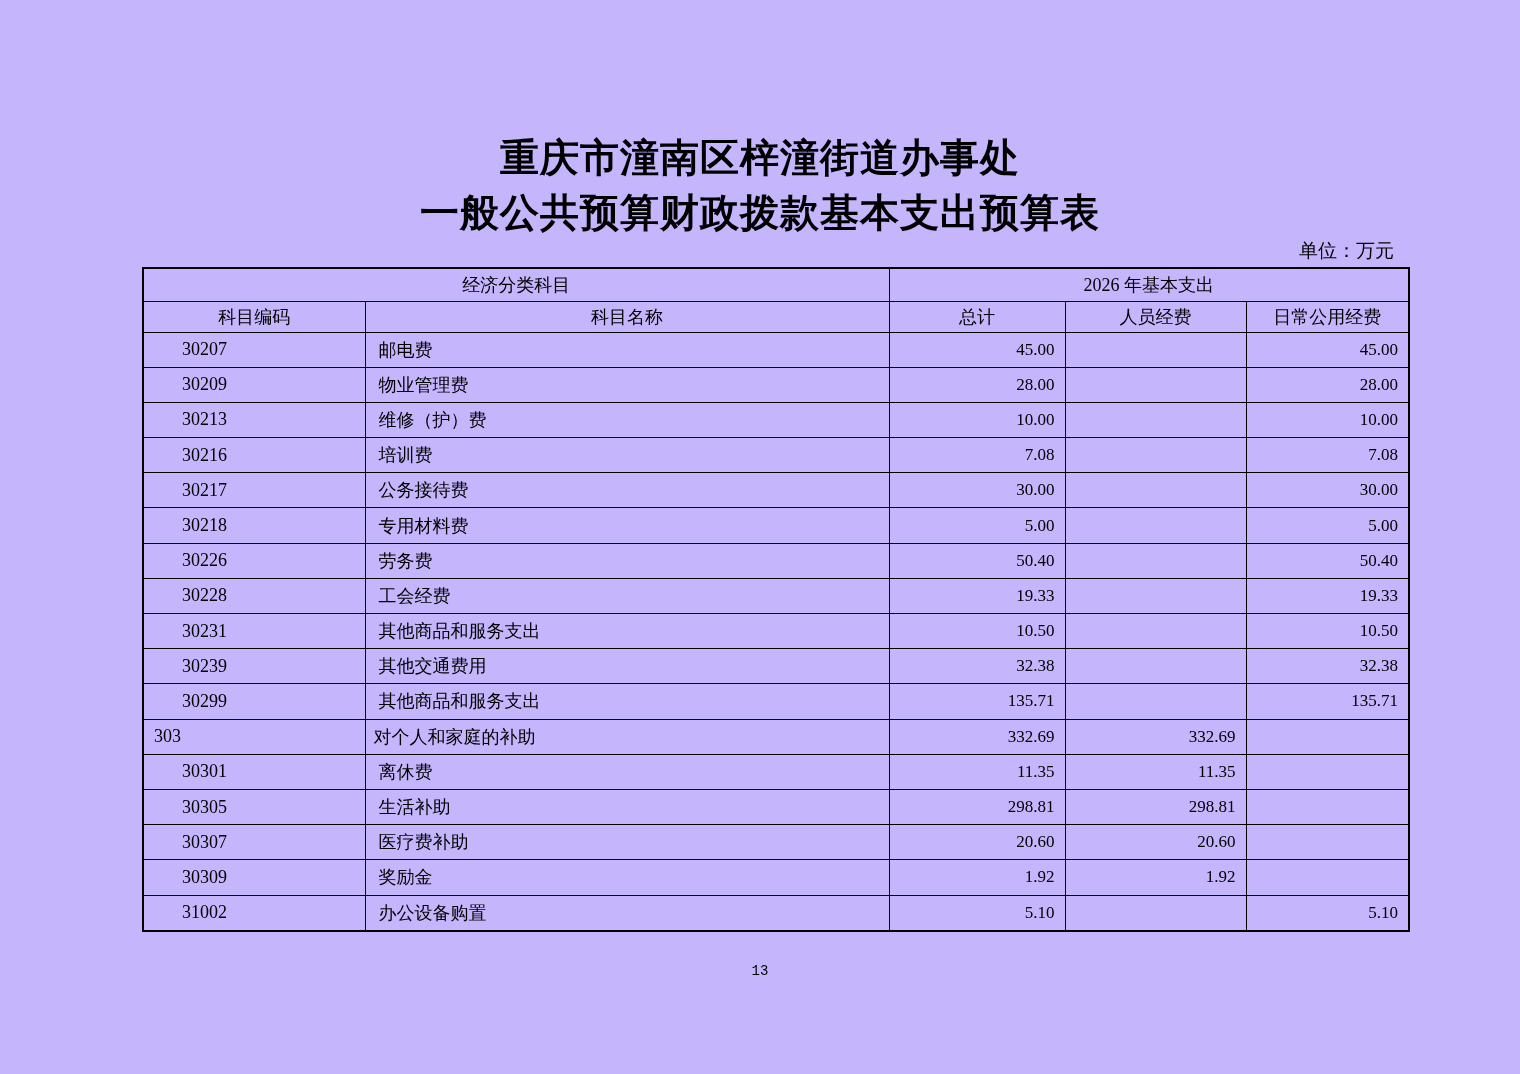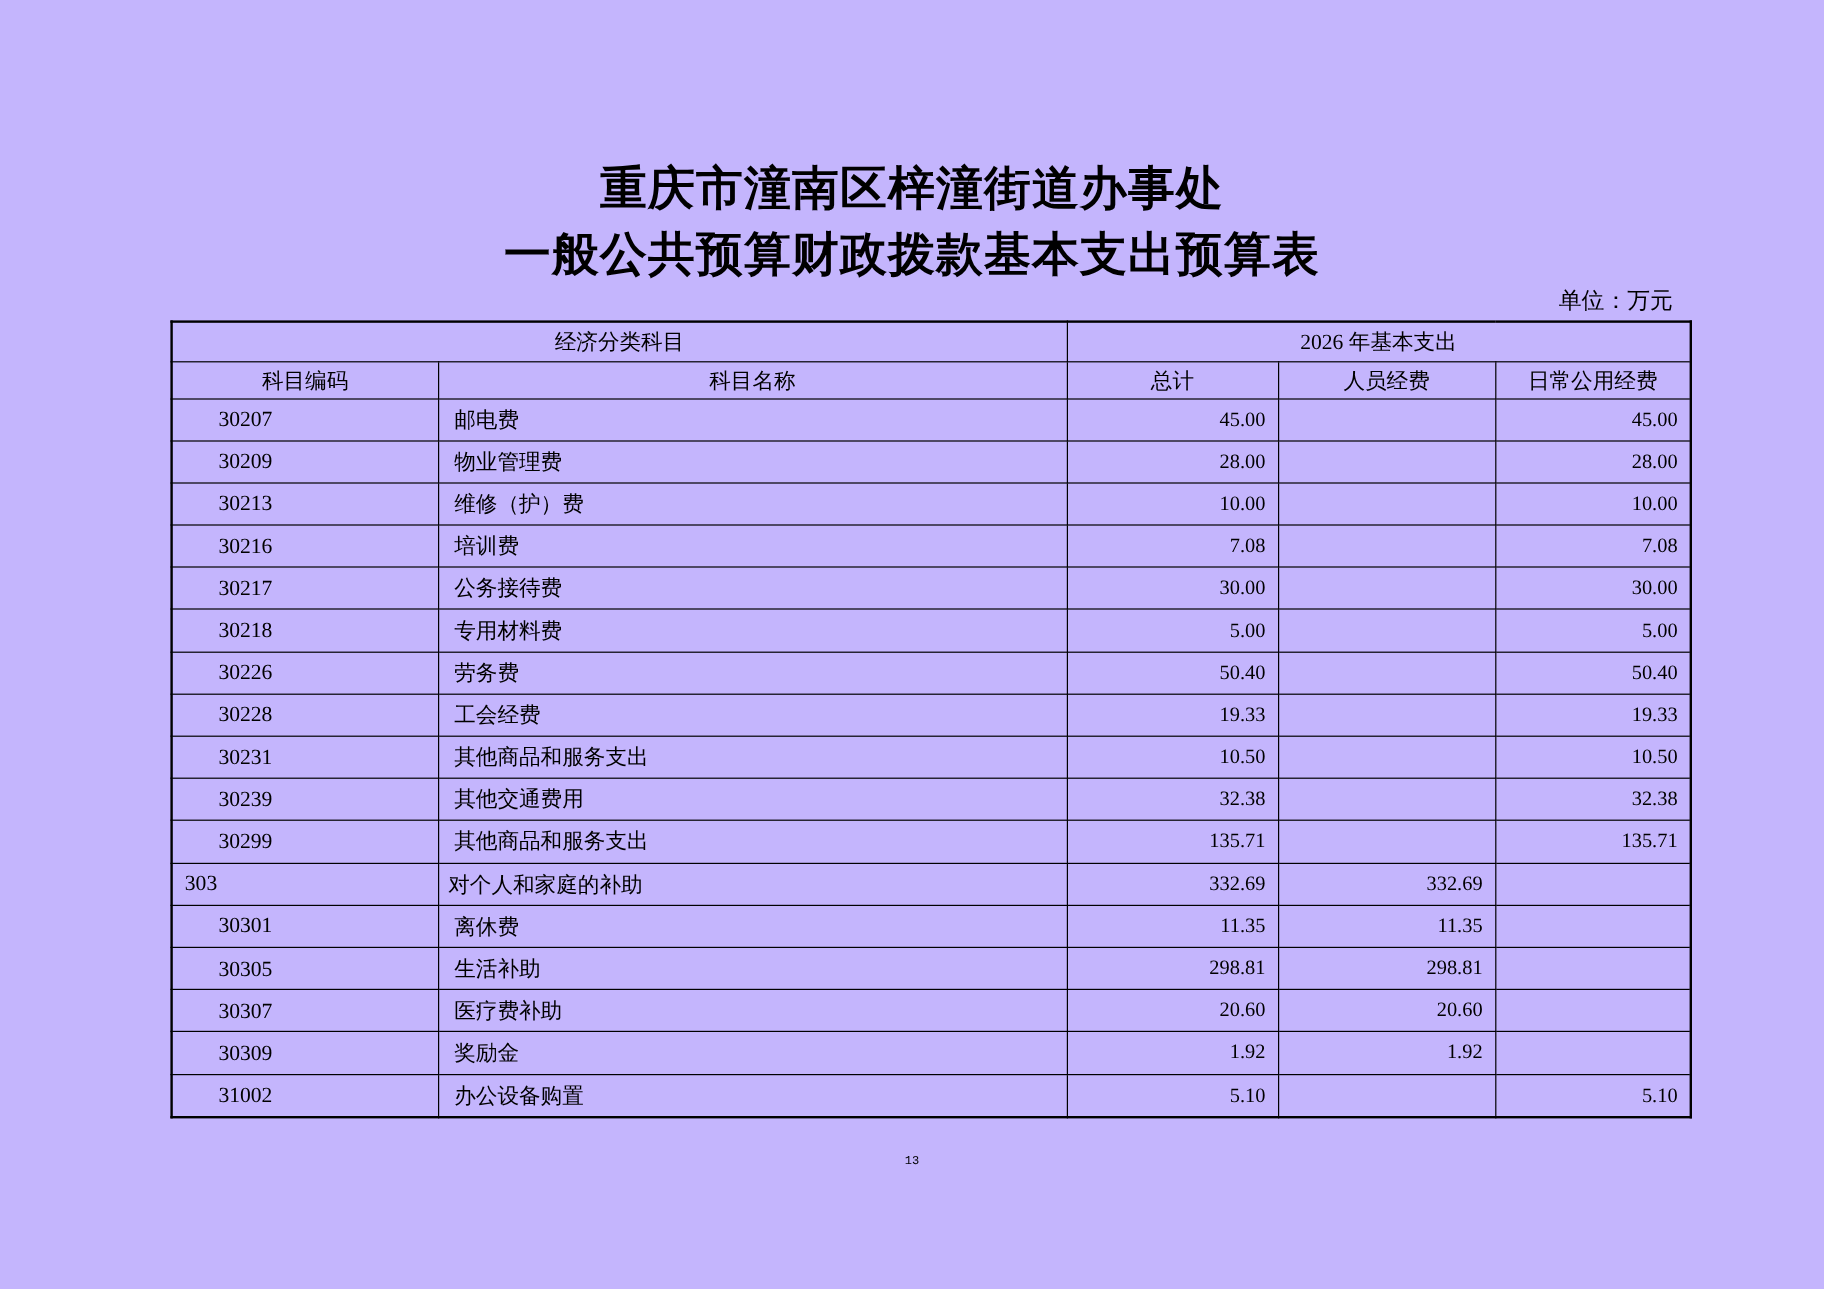--- a/index.html
+++ b/index.html
@@ -72,21 +72,21 @@
     padding-right: 10px;
     vertical-align: middle;
     font-size: 17px;
   }
   .page-number {
     position: absolute;
     top: 963px;
     left: 0;
     width: 1520px;
     text-align: center;
-    font-size: 10px;
+    font-size: 14px;
     font-family: "Liberation Mono", "DejaVu Sans Mono", monospace;
   }
 </style>
 </head>
 <body>
 
 <div class="page">
 
   <div class="title-block">
     <div class="title-line">重庆市潼南区梓潼街道办事处</div>

